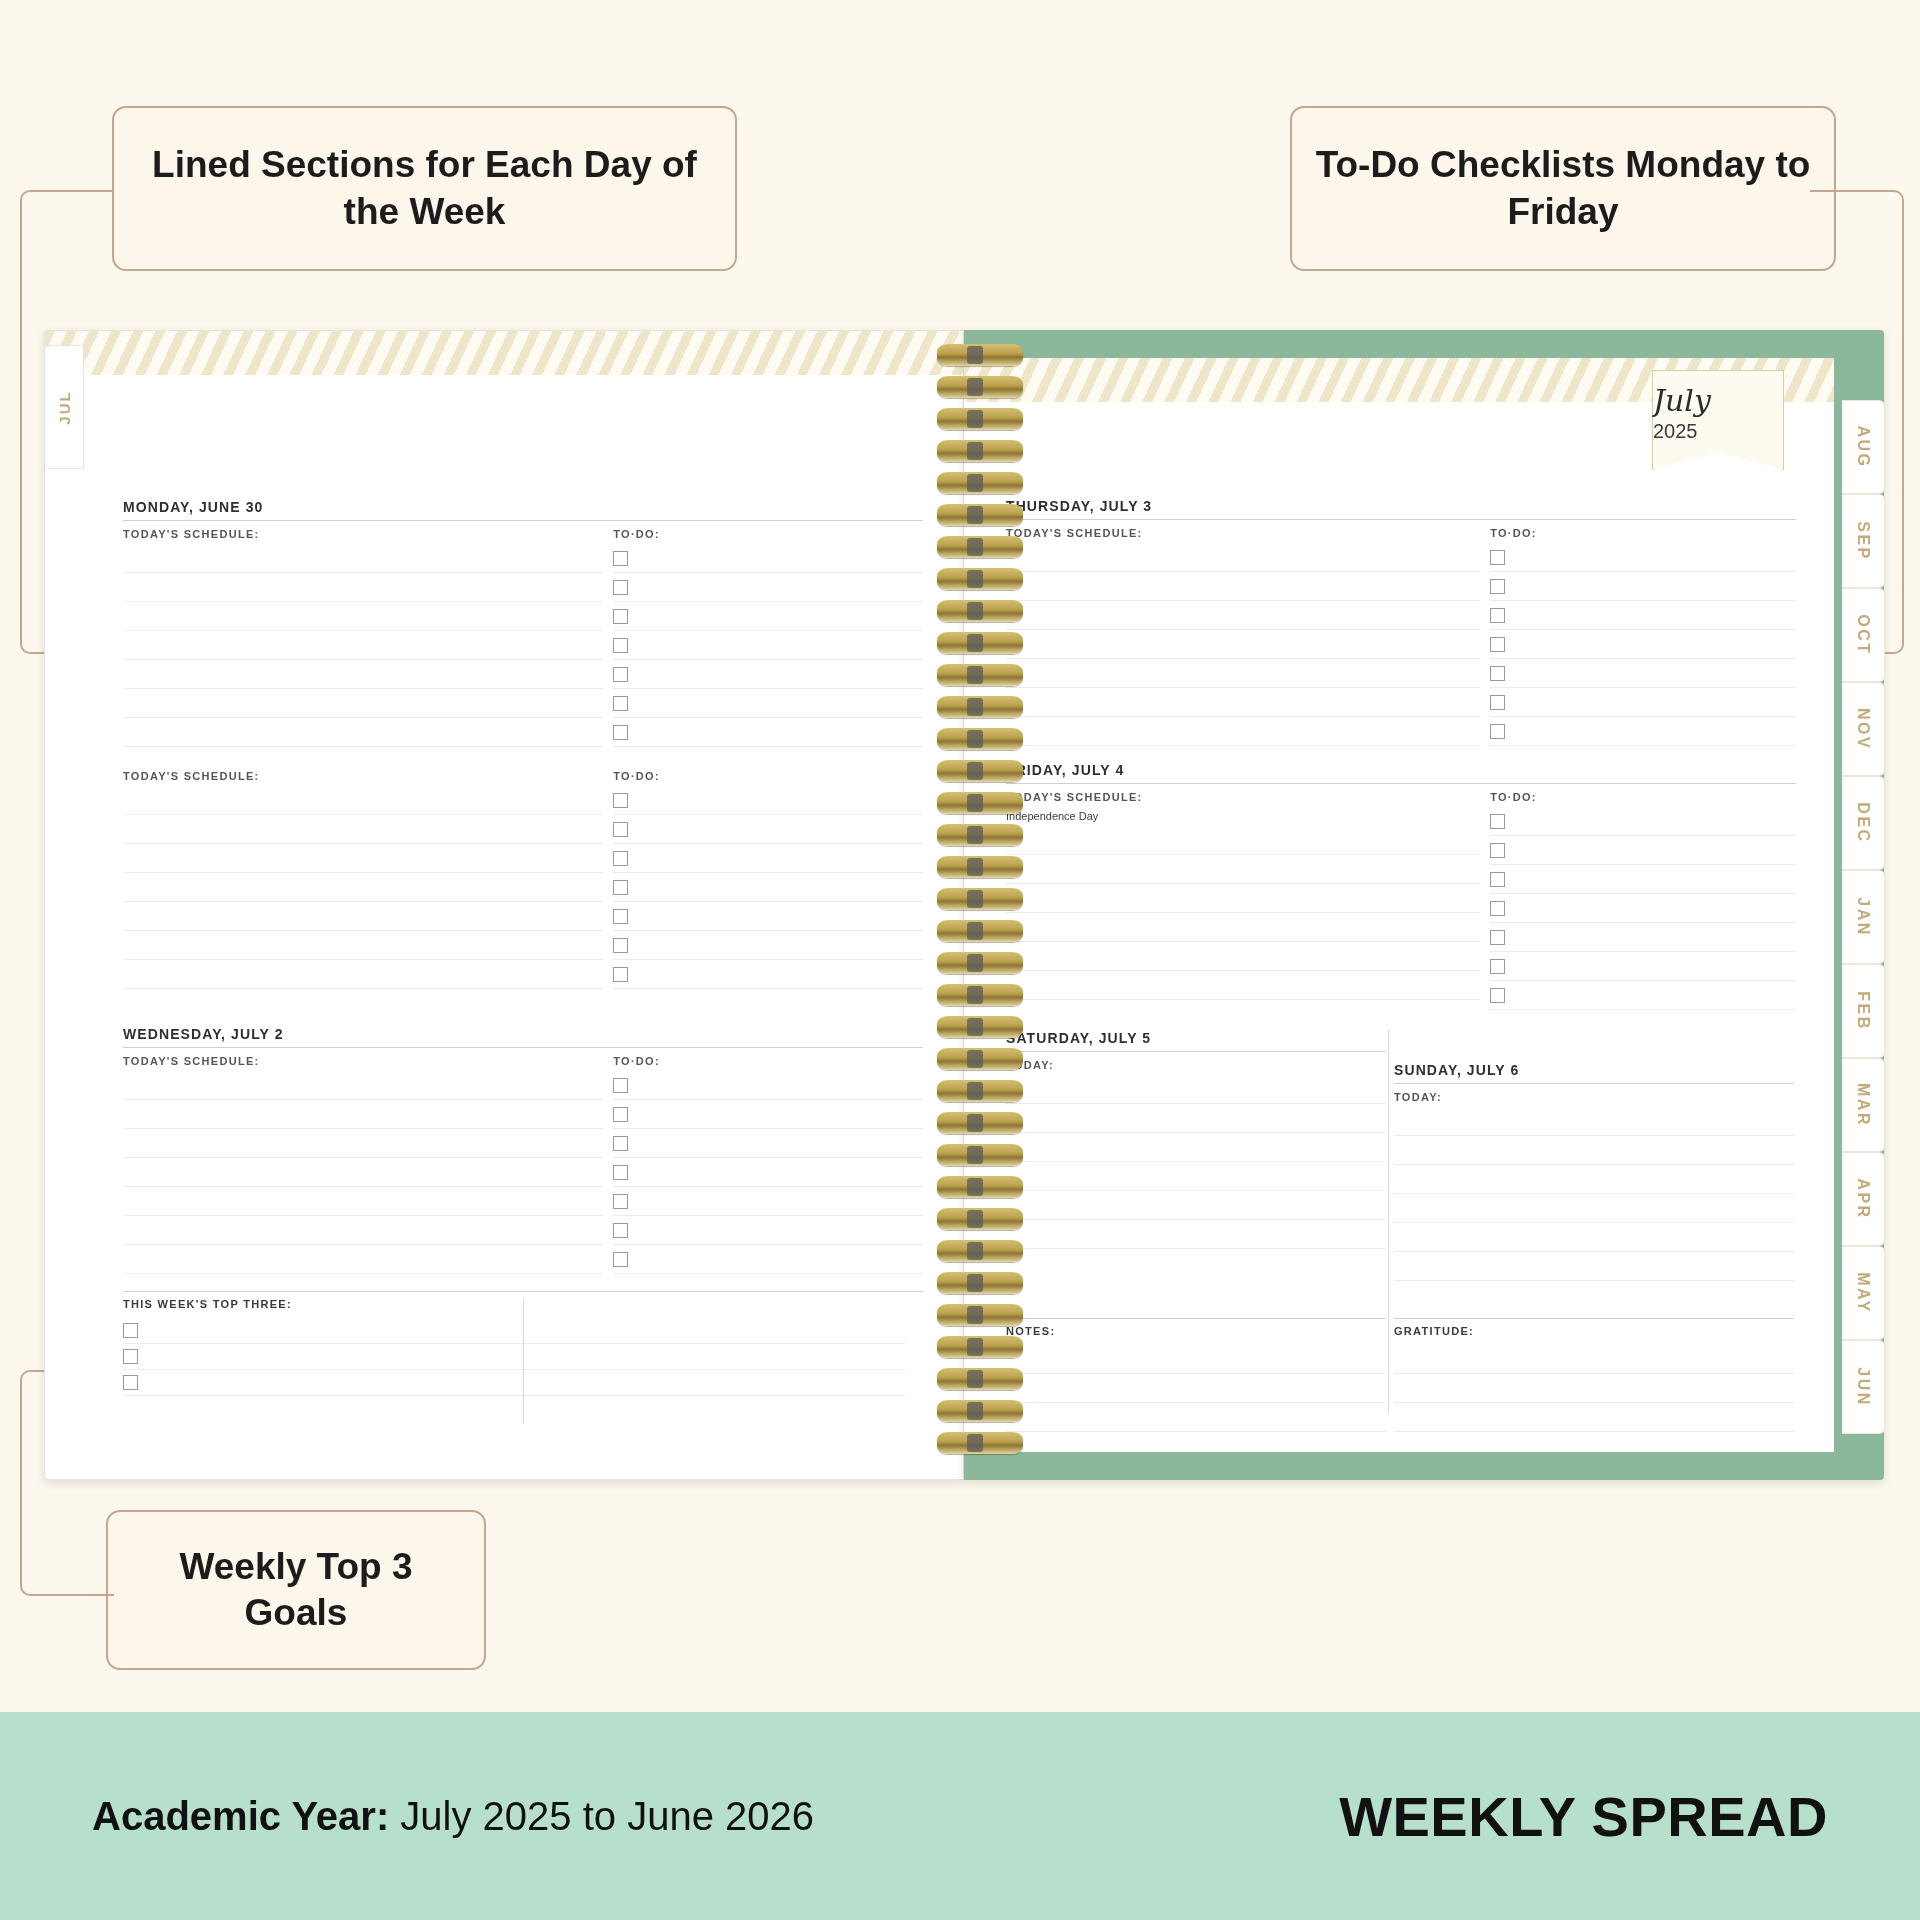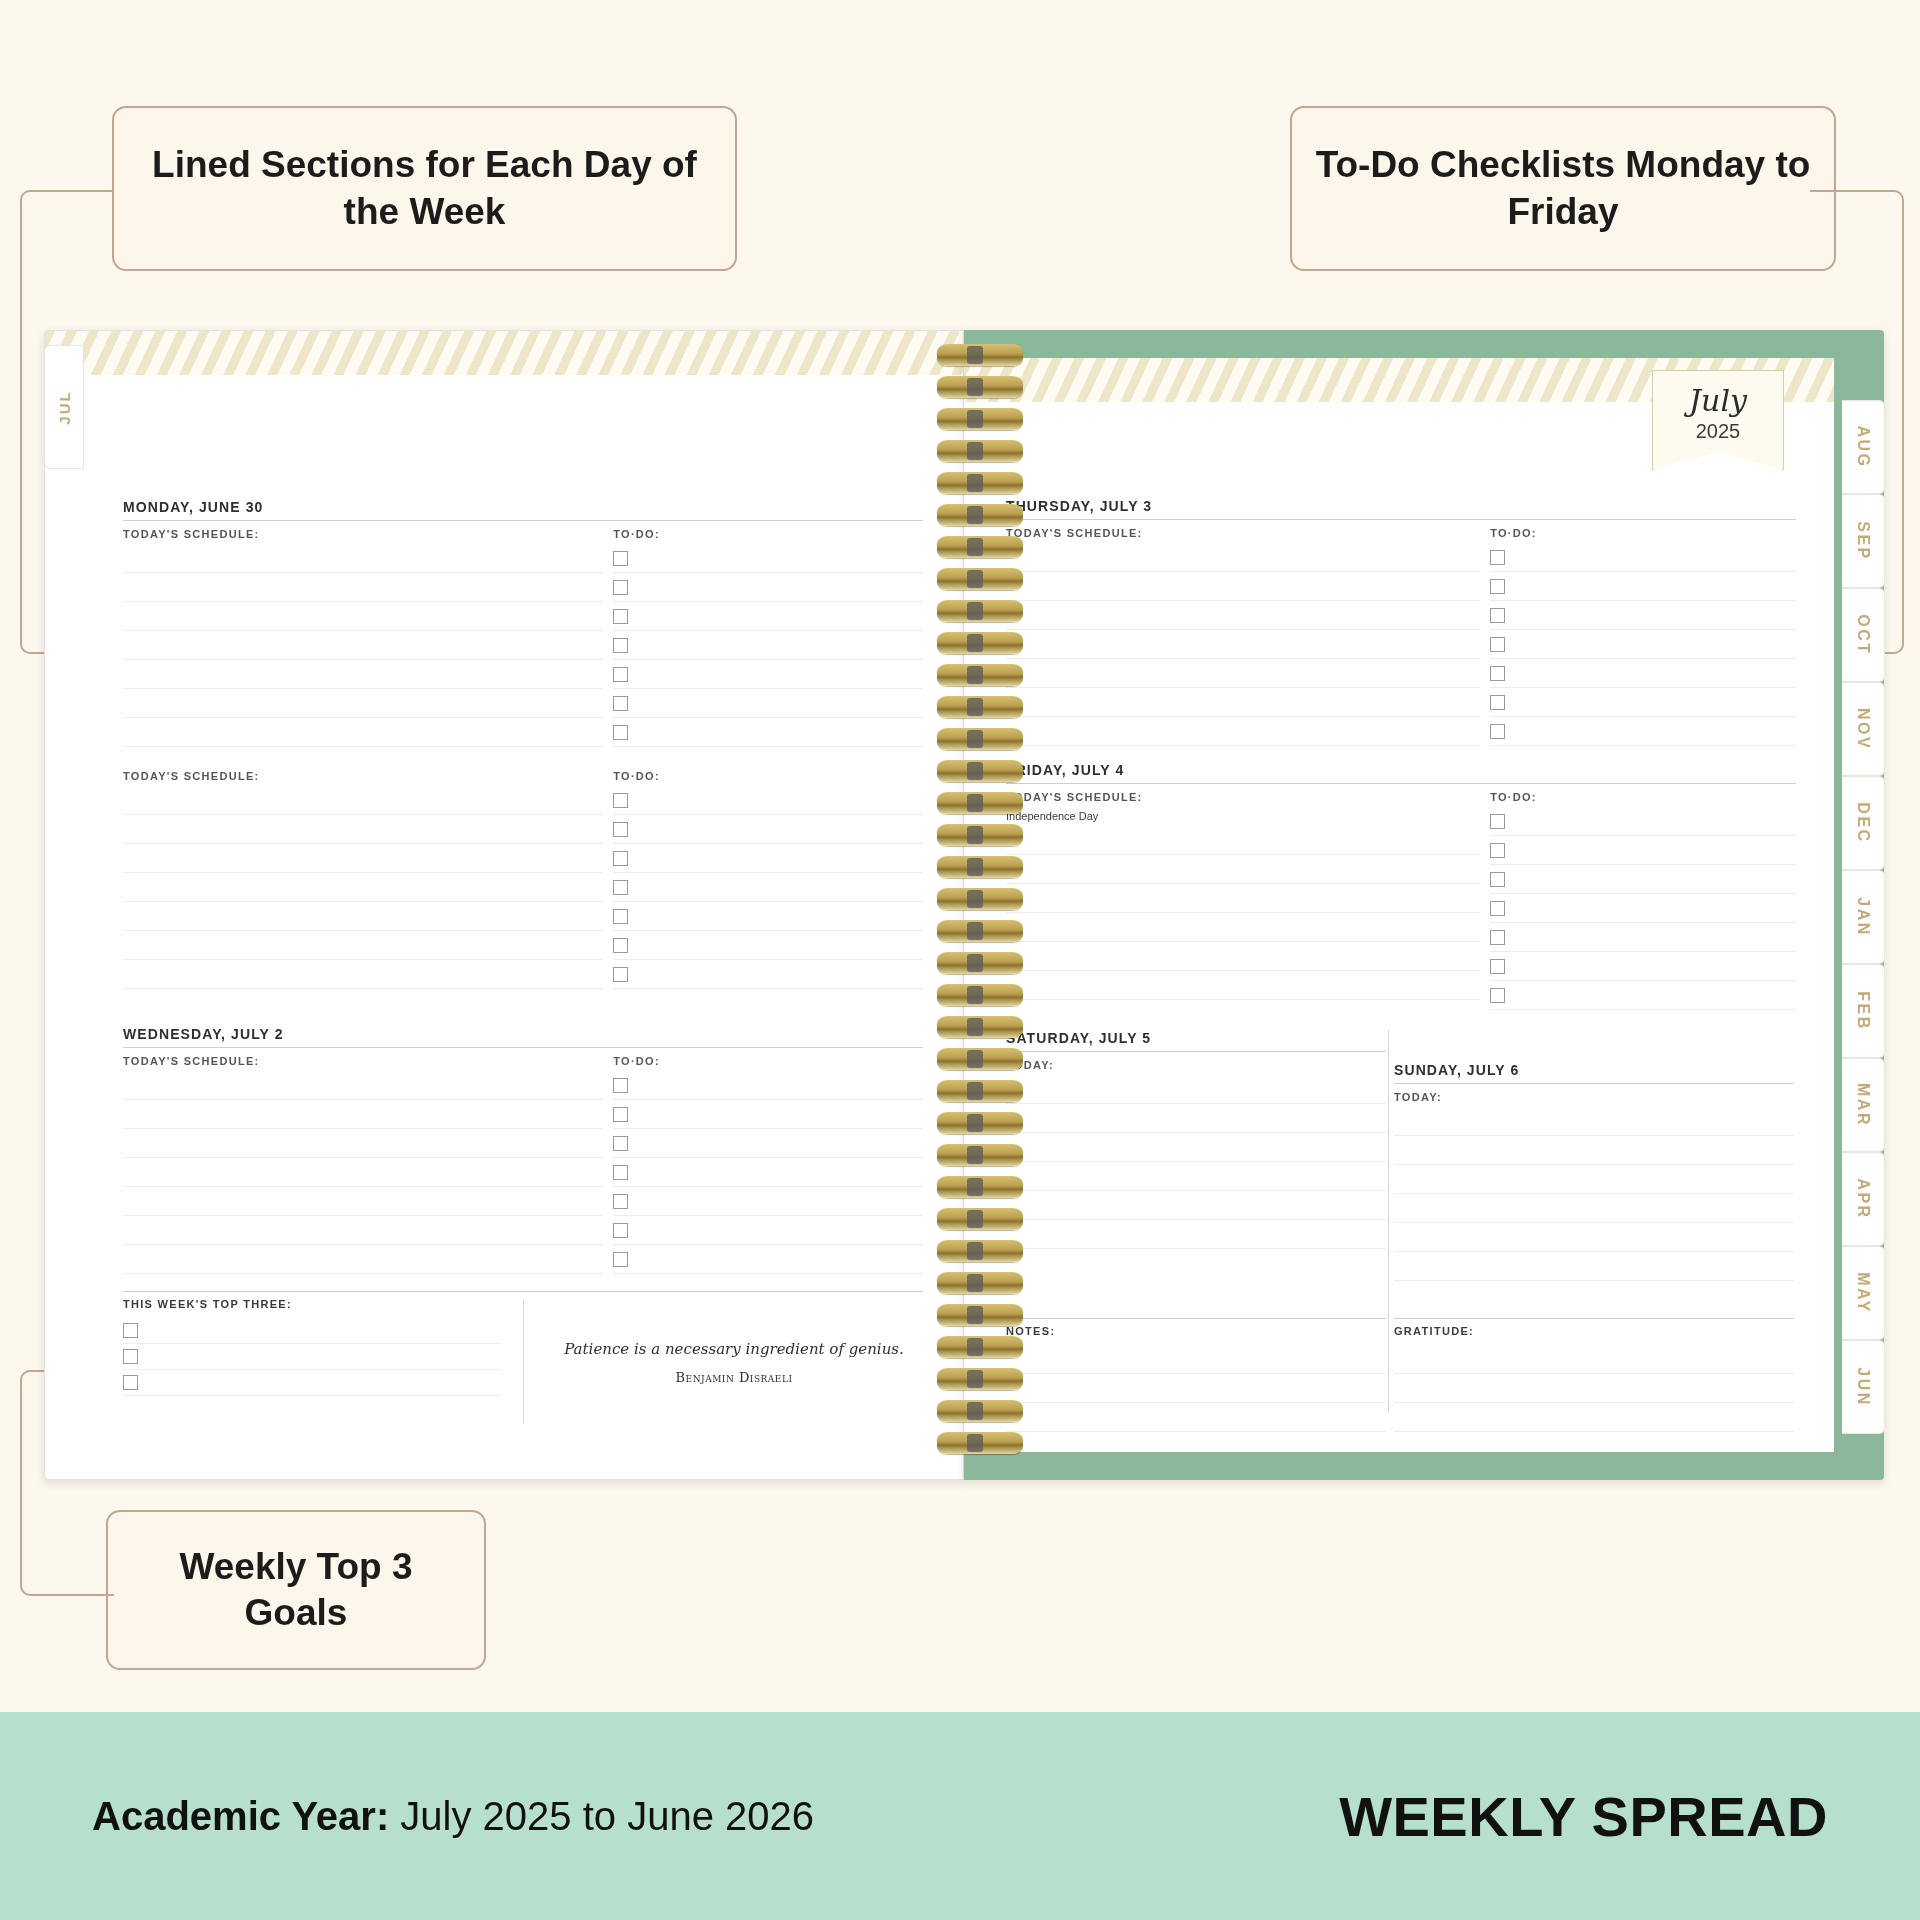--- a/index.html
+++ b/index.html
@@ -84,21 +84,21 @@
   }
   .coil::after{
     content:"";position:absolute;left:30px;top:2px;width:16px;height:18px;
     background:#5a5a5a;border-radius:3px;opacity:.75;
   }
   
   #july-banner{
     position:absolute;right:50px;top:12px;width:132px;height:100px;
     background:#fdfbf0;border:1px solid #d4cfa5;z-index:5;
     clip-path:polygon(0 0,100% 0,100% 100%,50% 82%,0 100%);
-    display:flex;flex-direction:column;align-items:center;justify-content:flex-start;
+    display:flex;flex-direction:column;align-items:flex-start;justify-content:flex-start;
     padding-top:12px;box-sizing:border-box;
   }
   #july-banner .m{font-family:"DejaVu Serif",serif;font-style:italic;font-size:30px;color:#2b2b2b;}
   #july-banner .y{font-size:20px;color:#3a3a3a;margin-top:2px;}
 
   
   .daywrap{position:absolute;}
   .dayhead{
     font-size:14px;font-weight:700;letter-spacing:1.1px;color:#2f2f2f;
     border-bottom:1.5px solid #cfcfcf;padding-bottom:5px;
@@ -308,24 +308,20 @@
               <span class="cb"></span>
             </div>
           <div class="top3row">
               <span class="cb"></span>
             </div>
           <div class="top3row">
               <span class="cb"></span>
             </div>
         </div>
         <div class="vdiv" style="left:400px;"></div>
-        <div style="flex:1;display:flex;flex-direction:column;justify-content:center;padding-left:26px;">
-          <div class="quote">Patience is a necessary ingredient of genius.</div>
-          <div class="author">Benjamin Disraeli</div>
-        </div>
       </div>
     </div>
   </div>
 
   <div class="page" id="page-right">
     <div id="page-right-inner">
       <div class="washi"></div>
 
       <div id="july-banner">
         <div class="m">July</div>

